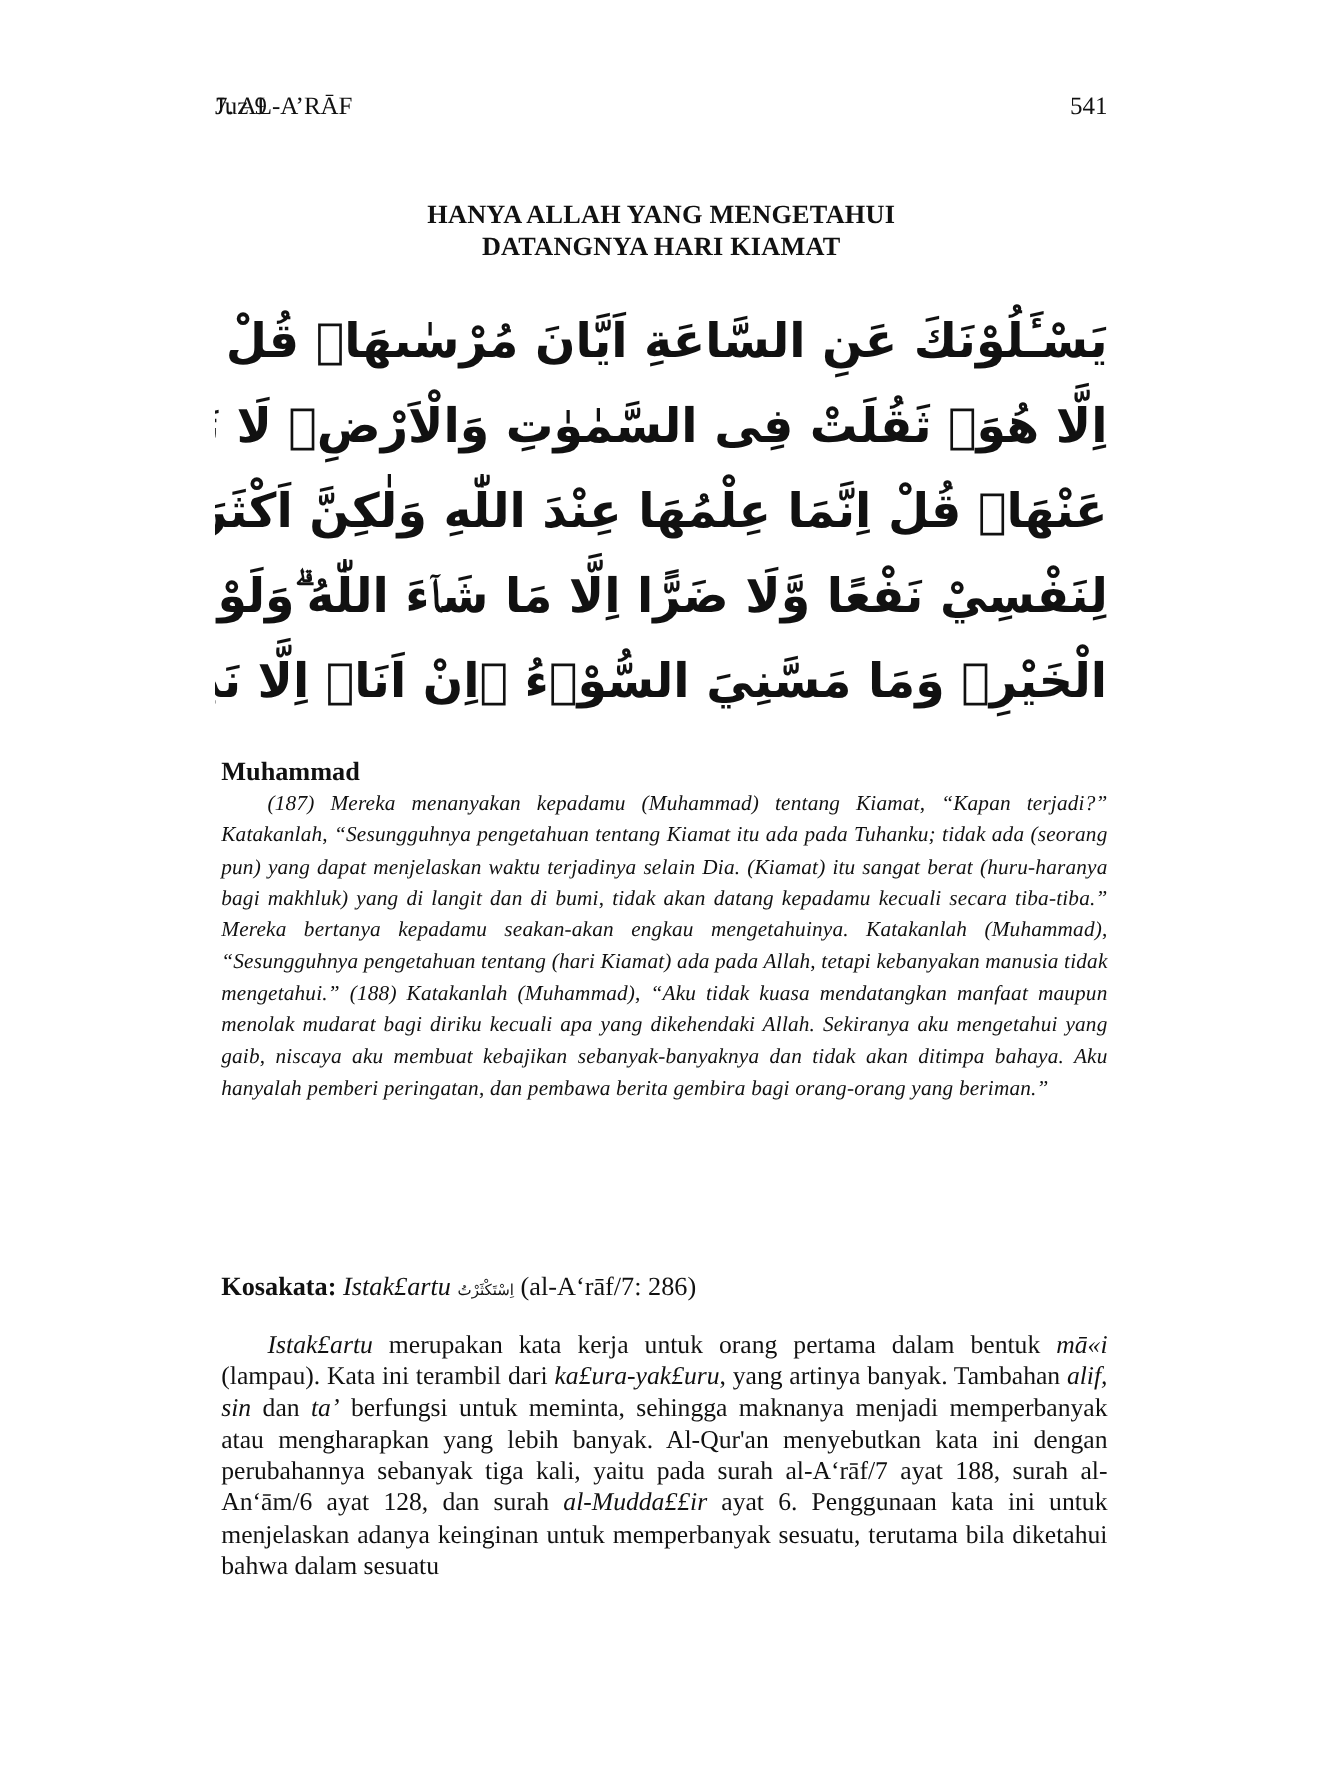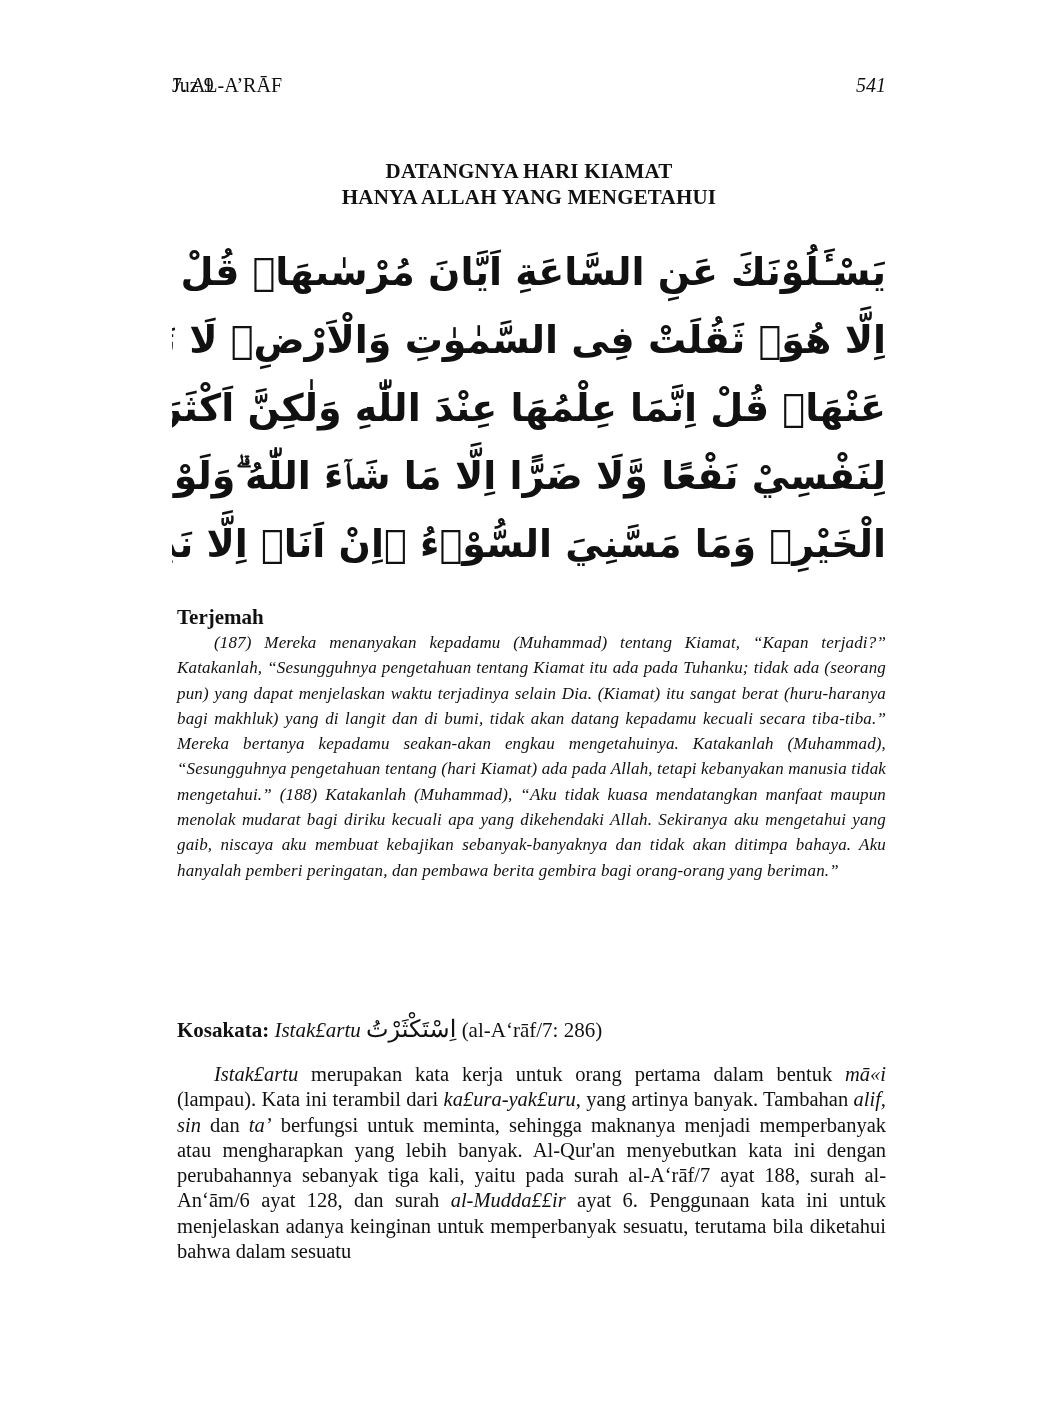--- a/index.html
+++ b/index.html
@@ -1,63 +1,63 @@
 <!DOCTYPE html>
 <html><head>
 <meta charset="utf-8">
 <style>
   html, body { margin: 0; padding: 0; background: #ffffff; }
   body { width: 1063px; height: 1417px; position: relative; overflow: hidden; color: #111; font-family: "Liberation Serif", "DejaVu Serif", serif; }
   .page { position: absolute; left: 0; top: 0; width: 1063px; height: 1417px; border-radius: 13px; }
   .running-head { position: absolute; top: 74px; left: 172px; width: 714px; height: 30px; font-size: 20px; }
   .running-head .left { position: absolute; left: 0; top: 0; }
   .running-head .center { position: absolute; left: 0; width: 100%; text-align: left; top: 0; }
-  .running-head .right { position: absolute; right: 0; top: 0; font-style: italic; }
+  .running-head .right { position: absolute; right: 0; top: 0; }
   .title { position: absolute; top: 158px; left: 172px; width: 714px; text-align: center; font-weight: bold; font-size: 21px; line-height: 26px; letter-spacing: 0.2px; }
   .arabic { position: absolute; top: 238px; left: 172px; width: 714px; direction: rtl; text-align: justify; font-family: "DejaVu Sans", sans-serif; font-weight: bold; font-size: 38px; line-height: 68px; text-align-last: justify; }
   .arabic .line { display: block; white-space: nowrap; overflow: hidden; height: 68px; text-align: justify; text-align-last: justify; }
   .arabic .line:last-child { text-align-last: right; }
   .section { position: absolute; left: 177px; width: 709px; }
   .sec-head { font-weight: bold; font-size: 21px; line-height: 26px; }
   .translation { top: 604px; }
   .translation .body { font-style: italic; font-size: 17px; line-height: 25.3px; text-align: justify; text-indent: 37px; letter-spacing: 0.15px; }
   .vocab { top: 1016px; }
   .vocab .head-line { font-size: 21px; line-height: 26px; }
   .vocab .head-line .label { font-weight: bold; margin-top: 32px; }
   .vocab .head-line .term { font-style: italic; }
-  .vocab .head-line .ar { font-family: Liberation Serif, serif; font-size: 24px; }
+  .vocab .head-line .ar { font-family: Liberation Serif, serif; font-size: 12px; }
   .vocab .body { margin-top: 19px; font-size: 20.5px; line-height: 25.3px; text-align: justify; text-indent: 37px; }
   .vocab .body i { font-style: italic; }
 </style>
 </head>
 <body>
 
 <div class="page">
 
   <div class="running-head">
     <span class="left">Juz 9</span>
     <span class="center">7. AL-A’RĀF</span>
     <span class="right">541</span>
   </div>
 
   <div class="title">
+    <div>HANYA ALLAH  YANG MENGETAHUI</div>
     <div>DATANGNYA HARI KIAMAT</div>
-    <div>HANYA ALLAH  YANG MENGETAHUI</div>
   </div>
 
   <div class="arabic">
     <span class="line">يَسْـَٔلُوْنَكَ عَنِ السَّاعَةِ اَيَّانَ مُرْسٰىهَاۗ قُلْ اِنَّمَا عِلْمُهَا عِنْدَ رَبِّيْۚ لَا يُجَلِّيْهَا لِوَقْتِهَآ</span>
     <span class="line">اِلَّا هُوَۘ ثَقُلَتْ فِى السَّمٰوٰتِ وَالْاَرْضِۗ لَا تَأْتِيْكُمْ اِلَّا بَغْتَةًۗ يَسْـَٔلُوْنَكَ كَاَنَّكَ حَفِيٌّ</span>
     <span class="line">عَنْهَاۗ قُلْ اِنَّمَا عِلْمُهَا عِنْدَ اللّٰهِ وَلٰكِنَّ اَكْثَرَ النَّاسِ لَا يَعْلَمُوْنَ ﴿١٨٧﴾ قُلْ لَّآ اَمْلِكُ</span>
     <span class="line">لِنَفْسِيْ نَفْعًا وَّلَا ضَرًّا اِلَّا مَا شَاۤءَ اللّٰهُ ۗوَلَوْ كُنْتُ اَعْلَمُ الْغَيْبَ لَاسْتَكْثَرْتُ مِنَ</span>
     <span class="line">الْخَيْرِۛ وَمَا مَسَّنِيَ السُّوْۤءُ ۛاِنْ اَنَا۠ اِلَّا نَذِيْرٌ وَّبَشِيْرٌ لِّقَوْمٍ يُّؤْمِنُوْنَ ﴿١٨٨﴾</span>
   </div>
 
   <div class="section translation">
-    <div class="sec-head">Terjemah</div>
+    <div class="sec-head">Muhammad</div>
     <div class="body">(187) Mereka menanyakan kepadamu (Muhammad) tentang Kiamat, “Kapan terjadi?” Katakanlah, “Sesungguhnya pengetahuan tentang Kiamat itu ada pada Tuhanku; tidak ada (seorang pun) yang dapat menjelaskan waktu terjadinya selain Dia. (Kiamat) itu sangat berat (huru-haranya bagi makhluk) yang di langit dan di bumi, tidak akan datang kepadamu kecuali secara tiba-tiba.” Mereka bertanya kepadamu seakan-akan engkau mengetahuinya. Katakanlah (Muhammad), “Sesungguhnya pengetahuan tentang (hari Kiamat) ada pada Allah, tetapi kebanyakan manusia tidak mengetahui.” (188) Katakanlah (Muhammad), “Aku tidak kuasa mendatangkan manfaat maupun menolak mudarat bagi diriku kecuali apa yang dikehendaki Allah. Sekiranya aku mengetahui yang gaib, niscaya aku membuat kebajikan  sebanyak-banyaknya dan tidak akan ditimpa bahaya. Aku hanyalah pemberi peringatan, dan pembawa berita gembira bagi orang-orang yang beriman.”</div>
   </div>
 
   <div class="section vocab">
     <div class="head-line">
       <span class="label">Kosakata:</span>
       <span class="term">Istak£artu</span>
       <span class="ar">اِسْتَكْثَرْتُ</span>
       <span class="ref">(al-A‘rāf/7: 286)</span>
     </div>

